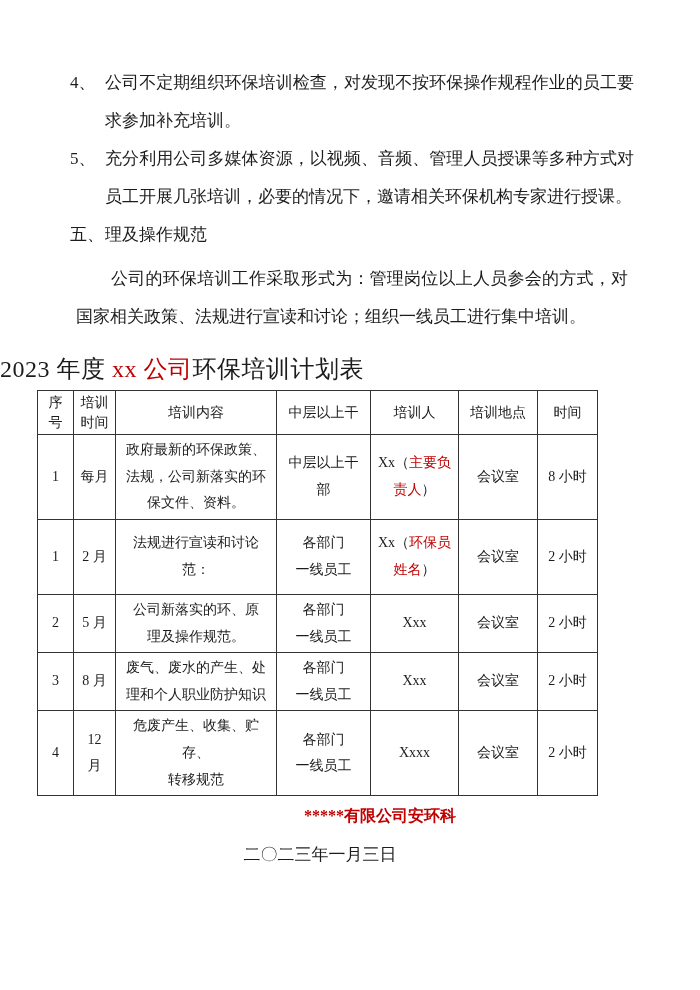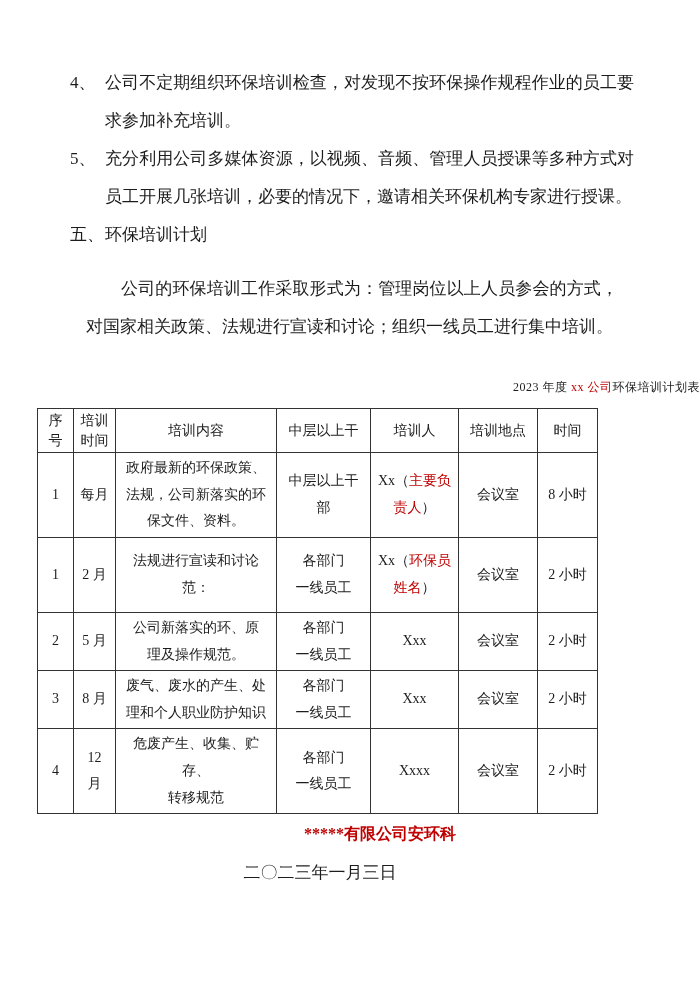--- a/index.html
+++ b/index.html
@@ -5,22 +5,22 @@
   html,body { margin:0; padding:0; background:#ffffff; }
   .page {
     position:relative; width:700px; height:990px; background:#ffffff;
     font-family:"Liberation Serif","DejaVu Serif",serif;
     color:#1c1c1c; overflow:hidden;
   }
   .body-text { padding:64px 66px 0 70px; font-size:17px; line-height:38px; }
   .item { display:flex; }
   .item .marker { width:35px; flex:none; }
   .item .itext { flex:1; text-align:justify; }
-  .para { text-align:justify; text-indent:35px; margin:16px; }
-  .doc-title { margin-top:24px; text-align:right; font-size:12px; line-height:34px; letter-spacing:0.5px; }
+  .para { text-align:justify; text-indent:35px; margin:6px; }
+  .doc-title { margin-top:16px; text-align:left; font-size:24px; line-height:34px; letter-spacing:0.5px; }
   .doc-title .red { color:#c00000; }
   table.plan {
     margin:4px 0 0 37px; border-collapse:collapse; table-layout:fixed;
     width:560px; font-size:14px; color:#1c1c1c;
   }
   table.plan th, table.plan td {
     border:1px solid #333; vertical-align:middle; text-align:center;
     padding:2px 4px; font-weight:normal; white-space:pre-line; line-height:1.9;
     overflow:hidden;
   }
@@ -50,21 +50,21 @@
     <div class="item">
       <span class="marker">4、</span>
       <span class="itext">公司不定期组织环保培训检查，对发现不按环保操作规程作业的员工要求参加补充培训。</span>
     </div>
     <div class="item">
       <span class="marker">5、</span>
       <span class="itext">充分利用公司多媒体资源，以视频、音频、管理人员授课等多种方式对员工开展几张培训，必要的情况下，邀请相关环保机构专家进行授课。</span>
     </div>
     <div class="item">
       <span class="marker">五、</span>
-      <span class="itext">环保培训计划</span>
+      <span class="itext">理及操作规范</span>
     </div>
     <p class="para">公司的环保培训工作采取形式为：管理岗位以上人员参会的方式，对国家相关政策、法规进行宣读和讨论；组织一线员工进行集中培训。</p>
   </div>
 
   <div class="doc-title">
     <span>2023 年度 </span><span class="red">xx 公司</span><span>环保培训计划表</span>
   </div>
 
   <table class="plan">
     <colgroup>

